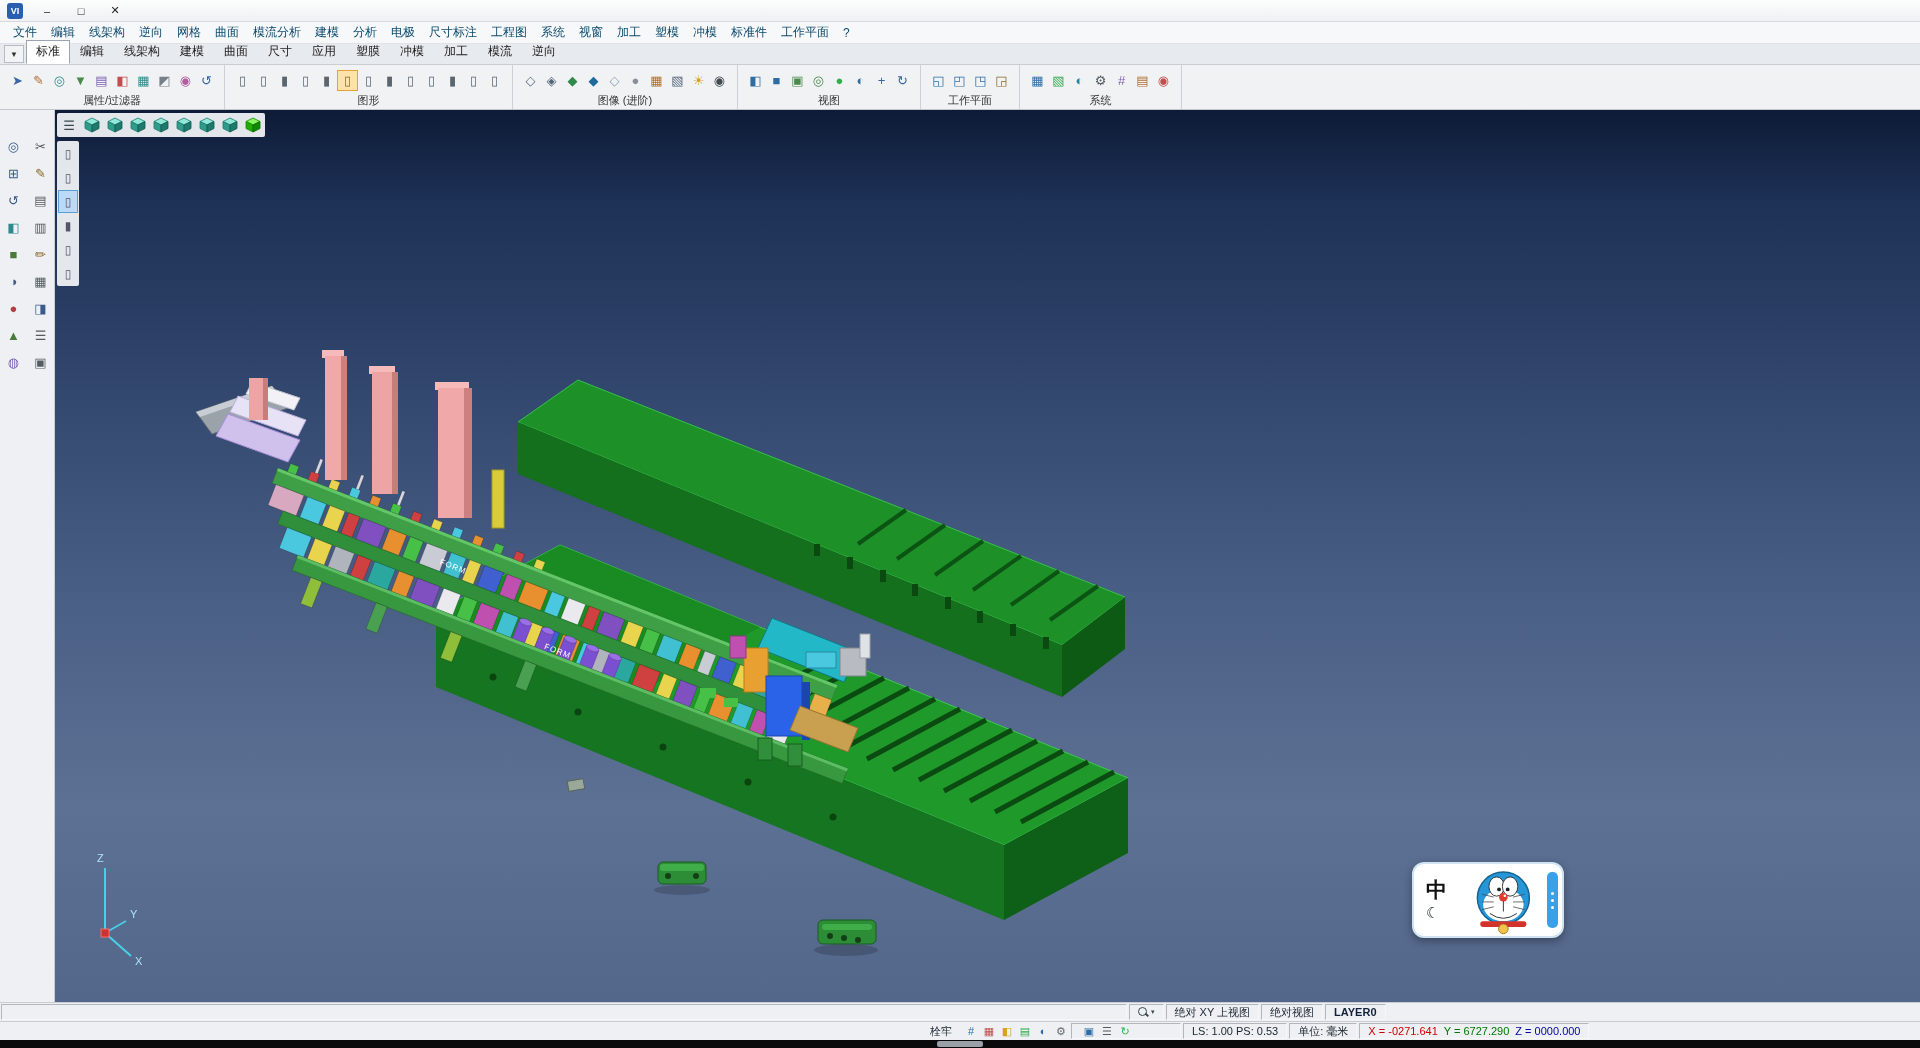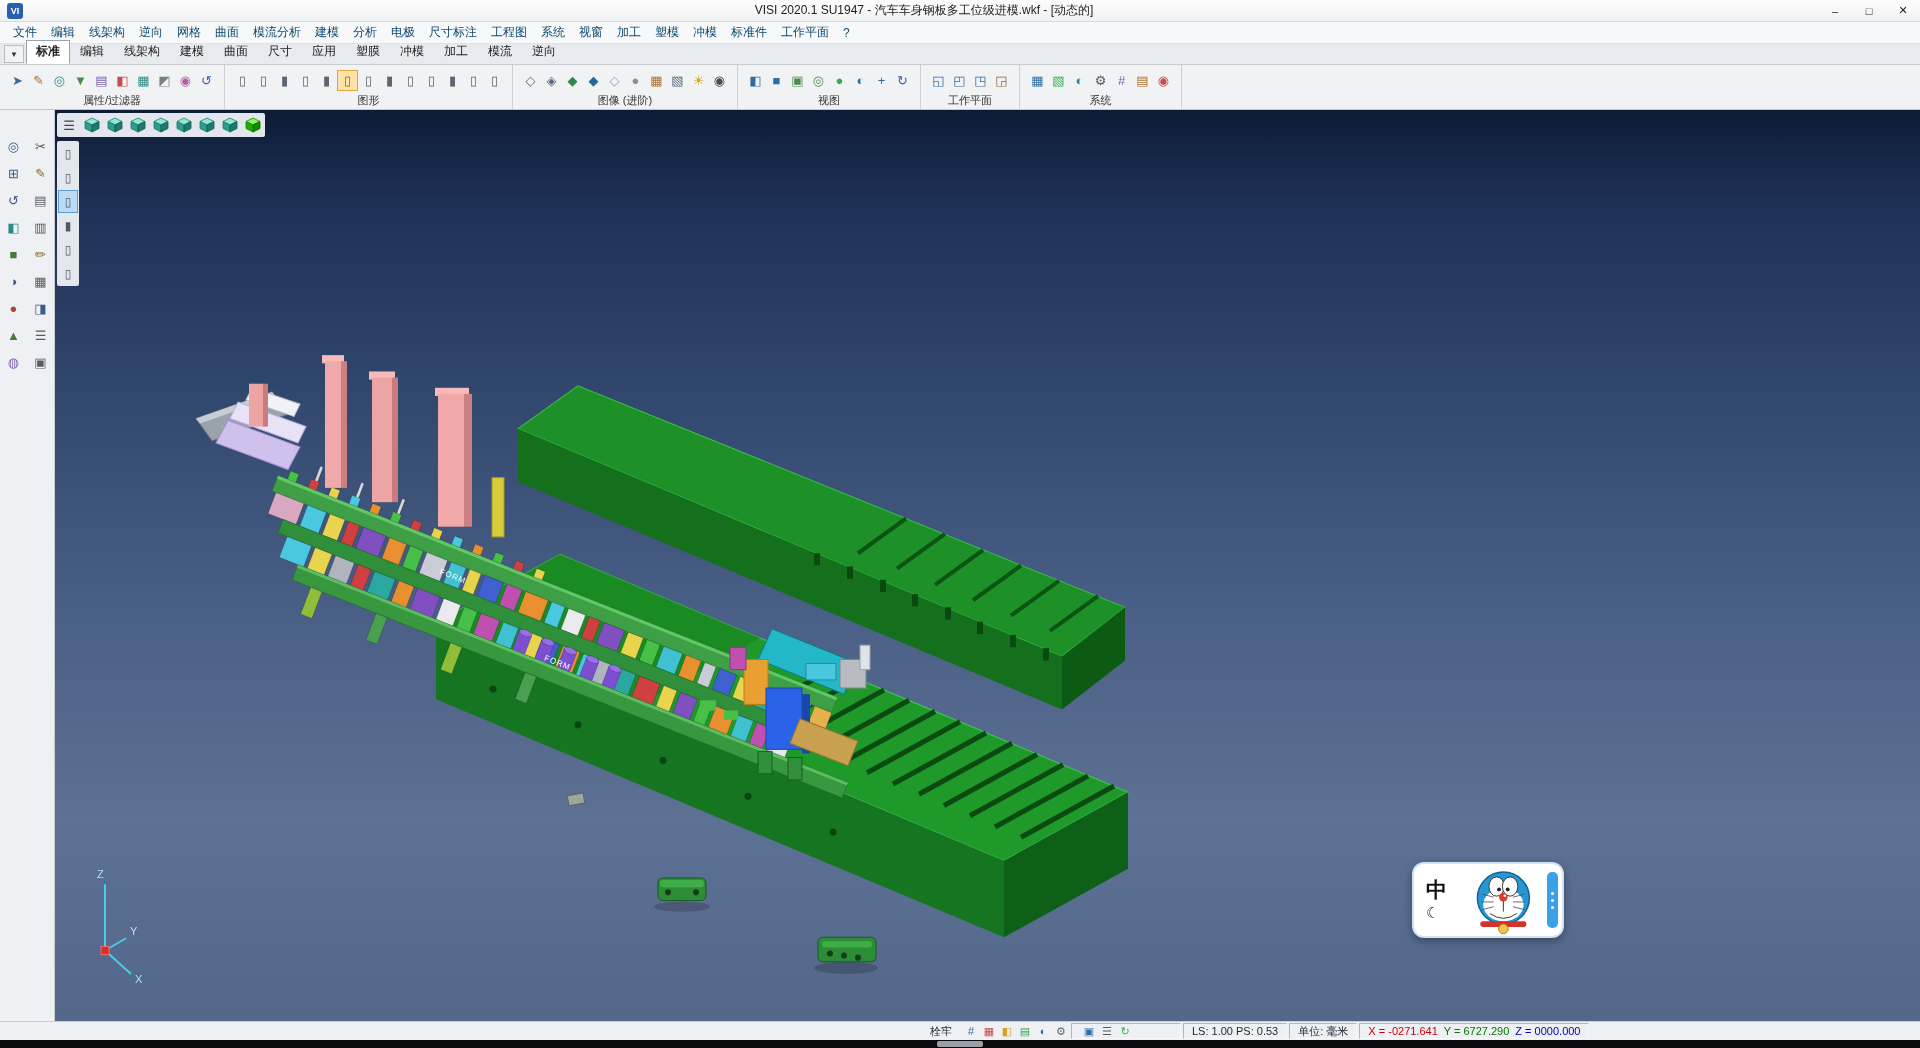--- a/index.html
+++ b/index.html
@@ -15,21 +15,21 @@
   .win-btn{width:34px;height:21px;border:none;background:transparent;font-size:11px;color:#222;padding:0;}
 
   
   .menubar{height:22px;display:flex;align-items:center;background:#f7f8f9;border-bottom:1px solid #e0e2e5;padding-left:6px;flex:0 0 22px;}
   .menu-item{font-size:12px;color:#0c4a6e;padding:2px 7px;white-space:nowrap;}
 
   
   .tabbar{height:21px;display:flex;align-items:flex-end;background:#e7eaee;border-bottom:1px solid #c9cdd2;padding-left:2px;flex:0 0 21px;}
   .tab-dd{width:20px;height:18px;border:1px solid #b8bcc2;background:#f2f3f5;font-size:8px;color:#333;padding:0;margin:0 2px 1px 2px;}
   .tab{font-size:12px;color:#222;padding:2px 9px 3px 9px;border:1px solid transparent;background:transparent;}
-  .tab[data-active="true"]{background:#fff;border:1px solid #98a4b0;border-bottom-color:#fff;font-weight:bold;}
+  .tab[data-active="true"]{background:#fff;border:1px solid #98a4b0;border-bottom-color:#fff;font-weight:normal;}
 
   
   .toolbar{height:45px;display:flex;background:#f0f2f4;border-bottom:1px solid #c3c7cc;flex:0 0 45px;}
   .tb-group{display:flex;flex-direction:column;border-right:1px solid #cdd1d6;padding:2px 7px 0 7px;}
   .tb-icons{display:flex;align-items:center;height:26px;}
   .tb-icon{width:21px;height:21px;border:1px solid transparent;background:transparent;display:flex;align-items:center;justify-content:center;font-size:13px;padding:0;}
   .tb-icon[data-active="true"]{background:#fde3a7;border-color:#e2a33c;}
   .tb-label{font-size:11px;color:#333;text-align:center;height:15px;line-height:14px;}
 
   
@@ -95,21 +95,20 @@
       <polygon points="2,5.5 9,9 9,16 2,12.5" fill="#2f9b8a" stroke="#1d7a6c" stroke-width="0.8"></polygon>
       <polygon points="16,5.5 9,9 9,16 16,12.5" fill="#1d7a6c" stroke="#14594e" stroke-width="0.8"></polygon>
     </g>
   </defs>
 </svg>
 
 <div class="app">
 
   <div class="titlebar">
     <div class="app-icon">VI</div>
-    <div class="title-text">VISI 2020.1 SU1947 - 汽车车身钢板多工位级进模.wkf - [动态的]</div>
     <div class="win-controls">
       <button class="win-btn">–</button>
       <button class="win-btn">□</button>
       <button class="win-btn">✕</button>
     </div>
   </div>
 
   <div class="menubar">
 
       <span class="menu-item">文件</span>
@@ -746,20 +745,31 @@
         <div class="ime-handle">
             <i></i>
             <i></i>
             <i></i>
           </div>
       </div>
 
     </div>
   </div>
 
+  <div class="status-row">
+    <div class="cell" style="width:1126px;"></div>
+    <button class="cell" style="background:transparent;font:inherit;">
+        <span class="mag"></span>
+        <span class="dd-arrow">▾</span>
+      </button>
+    <div class="cell">绝对 XY 上视图</div>
+    <div class="cell">绝对视图</div>
+    <div class="cell layer-cell">LAYER0</div>
+    <div class="fill"></div>
+  </div>
 
   <div class="status-row">
     <div class="spacer" style="width:920px;"></div>
     <div class="cell flat">栓牢</div>
     <span style="display:flex;align-items:center;">
 
     <button class="st-icon" title="snap-toggle-icon"><span style="color: rgb(46, 109, 164);">#</span></button>
         <button class="st-icon" title="grid-toggle-icon"><span style="color: rgb(194, 78, 78);">▦</span></button>
         <button class="st-icon" title="ortho-toggle-icon"><span style="color: rgb(216, 160, 32);">◧</span></button>
         <button class="st-icon" title="layers-toggle-icon"><span style="color: rgb(47, 174, 74);">▤</span></button>

